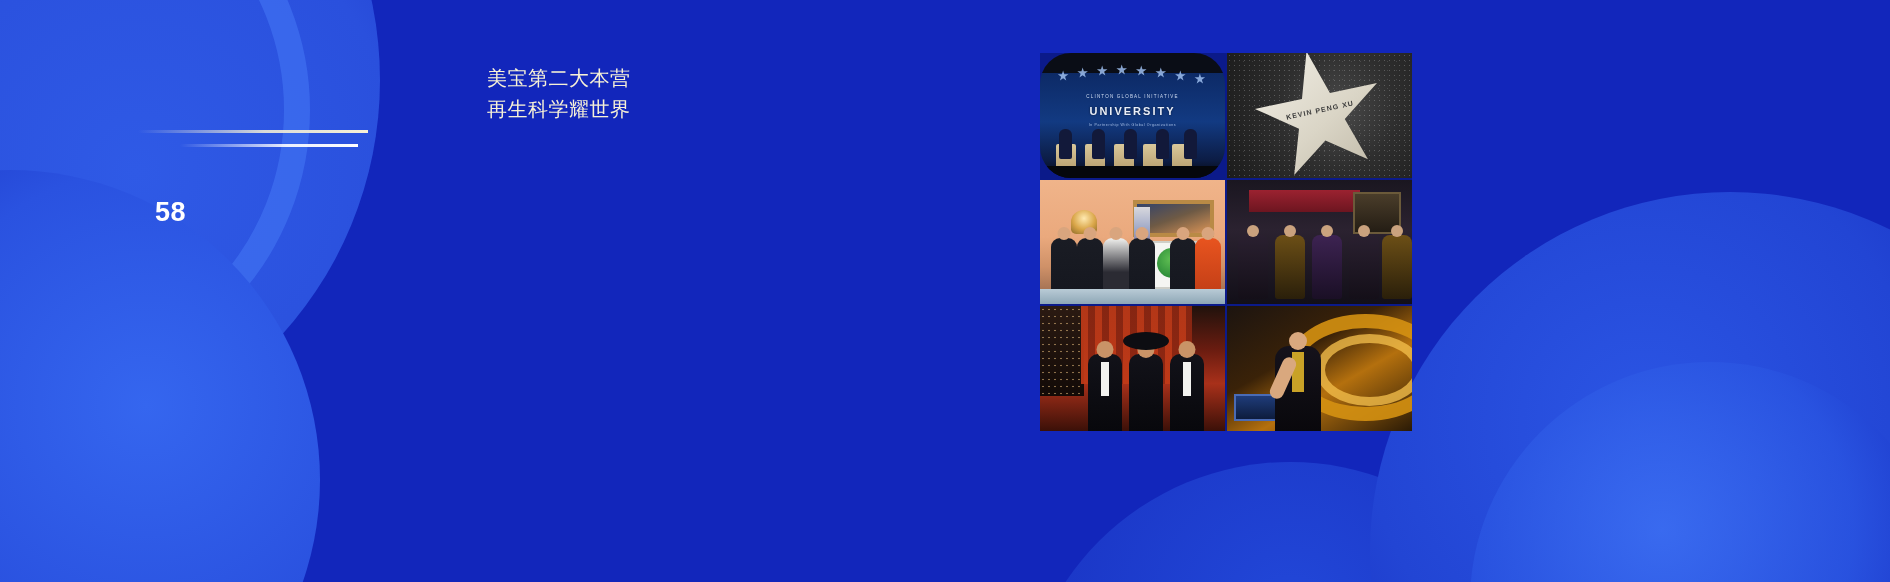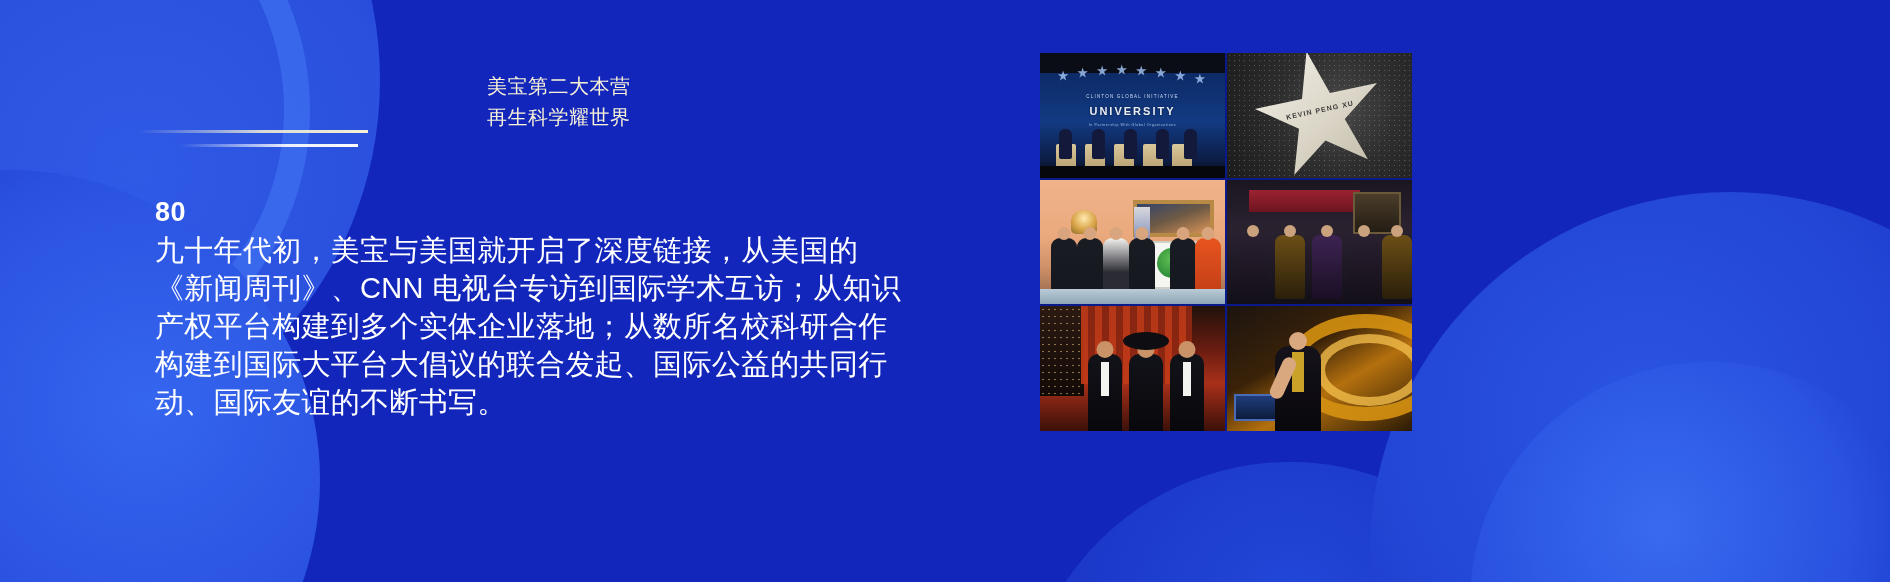--- a/index.html
+++ b/index.html
@@ -73,21 +73,21 @@
     left:138px; top:130px; width:230px;
     background:linear-gradient(90deg, rgba(247,241,214,0) 0%, rgba(247,241,214,.85) 55%, rgba(247,241,214,1) 100%);
   }
   #title-rule-bottom {
     left:180px; top:144px; width:178px;
     background:linear-gradient(90deg, rgba(255,255,255,0) 0%, rgba(255,255,255,.9) 60%, rgba(255,255,255,1) 100%);
   }
 
   #subtitle {
     position:absolute;
-    left:487px; top:71px;
+    left:487px; top:63px;
     font-size:20px;
     line-height:31px;
     color:#f7f1d6;
     letter-spacing:.5px;
     white-space:pre-line;
   }
 
   
   #body-block {
     position:absolute;
@@ -118,21 +118,21 @@
     display:grid;
     grid-template-columns:1fr 1fr;
     grid-template-rows:1fr 1fr 1fr;
     gap:2px;
     background:#0b1a8a;
     overflow:hidden;
   }
   .photo { position:relative; overflow:hidden; }
 
   
-  #photo-cgi-university { background:linear-gradient(180deg,#0a0d16 0%,#0a0d16 16%,#0d2a66 16%,#123a82 55%,#0c1c44 86%,#05070c 100%); }
+  #photo-cgi-university { background:linear-gradient(180deg,#0a0d16 0%,#0a0d16 16%,#0d2a66 16%,#123a82 55%,#0c1c44 86%,#05070c 100%);border-radius:31px; }
   .cgi-banner-title {
     position:absolute; left:0; right:0; top:42%;
     text-align:center;
     color:#e9eef8;
     font-size:11px; font-weight:700;
     letter-spacing:2px;
     text-shadow:0 0 2px rgba(0,0,0,.6);
   }
   .cgi-banner-sub {
     position:absolute; left:0; right:0; top:33%;
@@ -376,22 +376,21 @@
   <div class="bg-swirl" id="swirl-bottom-right-2"></div>
 
   <div id="header">
     <div class="title-rule" id="title-rule-top"></div>
     <div class="title-rule" id="title-rule-bottom"></div>
     <div id="subtitle">美宝第二大本营
 再生科学耀世界</div>
   </div>
 
   <div id="body-block">
-    <div id="body-number">80</div>
-    <div id="body-paragraph">九十年代初，美宝与美国就开启了深度链接，从美国的《新闻周刊》、CNN 电视台专访到国际学术互访；从知识产权平台构建到多个实体企业落地；从数所名校科研合作构建到国际大平台大倡议的联合发起、国际公益的共同行动、国际友谊的不断书写。</div>
+    <div id="body-number">58</div>
   </div>
 
   <div id="collage">
 
     <div class="photo" id="photo-cgi-university">
       <div class="cgi-stars">
         <i style="left:4%"></i>
           <i style="left:16%;top:-3px"></i>
           <i style="left:28%;top:-5px"></i>
         <i style="left:40%;top:-6px"></i>

